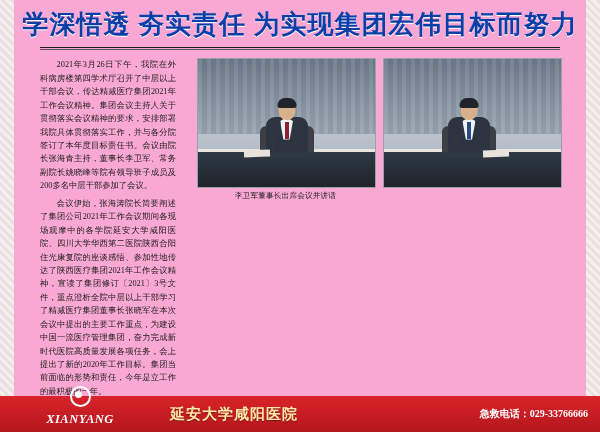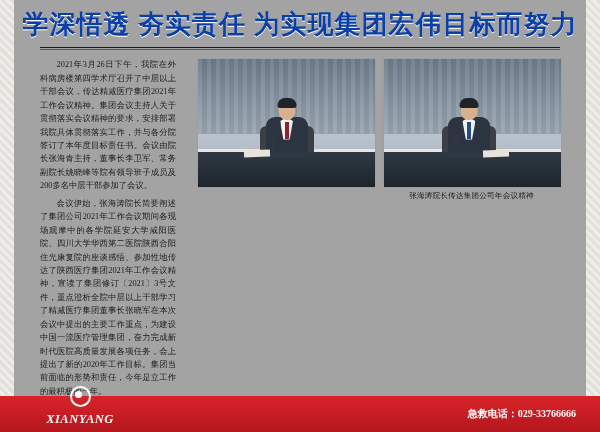--- a/index.html
+++ b/index.html
@@ -10,21 +10,21 @@
     width: 600px;
     height: 432px;
     background: #ffffff;
     font-family: "Liberation Serif", "DejaVu Serif", serif;
     overflow: hidden;
   }
   .page {
     position: relative;
     width: 600px;
     height: 432px;
-    background: #a3a3a3;
+    background: #f9a8d4;
     box-sizing: border-box;
   }
   
   .rail {
     position: absolute;
     top: 0;
     width: 14px;
     height: 432px;
     background: repeating-linear-gradient(
       45deg,
@@ -224,21 +224,21 @@
     font-weight: bold;
     color: #ffe9a8;
     letter-spacing: 1px;
     text-shadow: 0 1px 1px rgba(0,0,0,0.35);
   }
   .f-phones {
     flex: 1;
     display: flex;
     justify-content: flex-end;
     gap: 18px;
-    padding-right: 24px;
+    padding-right: 12px;
     font-size: 10px;
     font-weight: bold;
   }
 </style>
 </head>
 <body>
 
 <div class="page">
   <div class="rail left"></div>
   <div class="rail right"></div>
@@ -268,50 +268,51 @@
             <div class="ph-person" style="left:50%;transform:translateX(-50%);">
               <div class="ph-body"></div>
               <div class="ph-shirt"></div>
               <div class="ph-tie"></div>
               <div class="ph-head"></div>
               <div class="ph-hair"></div>
             </div>
             <div class="ph-mic" style="left:42%;bottom:26%;"></div>
             <div class="ph-paper" style="left:26%;"></div>
           </div>
+          <div class="cap">李卫军董事长出席会议并讲话</div>
         </div>
 
         <div class="photo-box">
           <div class="photo">
             <div class="ph-wall"></div>
             <div class="ph-curtain"></div>
             <div class="ph-deskline"></div>
             <div class="ph-desk"></div>
             <div class="ph-chair" style="left:48%;transform:translateX(-50%);"></div>
             <div class="ph-person" style="left:48%;transform:translateX(-50%);">
               <div class="ph-body"></div>
               <div class="ph-shirt"></div>
               <div class="ph-tie" style="background:#254a86;"></div>
               <div class="ph-head"></div>
               <div class="ph-hair"></div>
             </div>
             <div class="ph-mic" style="left:40%;bottom:26%;"></div>
             <div class="ph-paper" style="left:56%;"></div>
           </div>
-          <div class="cap">张海涛院长传达集团公司年会议精神</div>
         </div>
 
       </div>
     </div>
 
   </div>
 
   <div class="footer">
     <div class="f-logo">
       <div class="f-mark"></div>
       <div class="f-name">XIANYANG</div>
       <div class="f-sub">Hospital</div>
     </div>
+    <div class="f-hospital">延安大学咸阳医院</div>
     <div class="f-phones">
       <div>急救电话：029-33766666</div>
     </div>
   </div>
 </div>
 
 </body></html>

